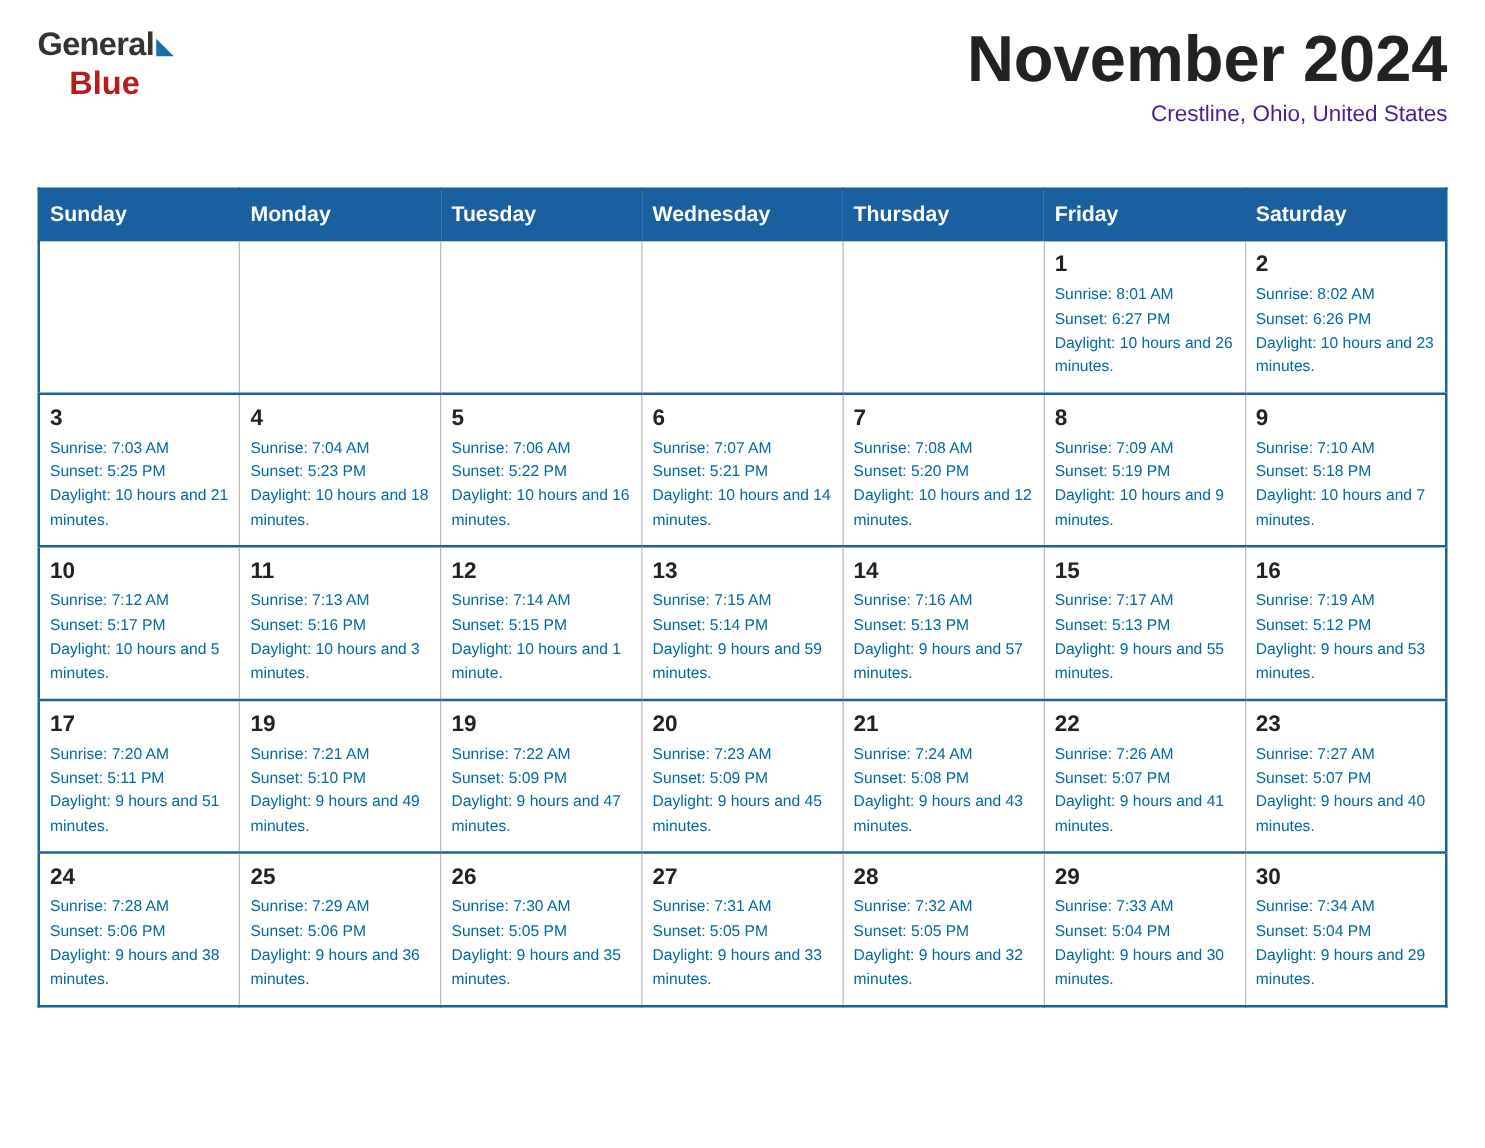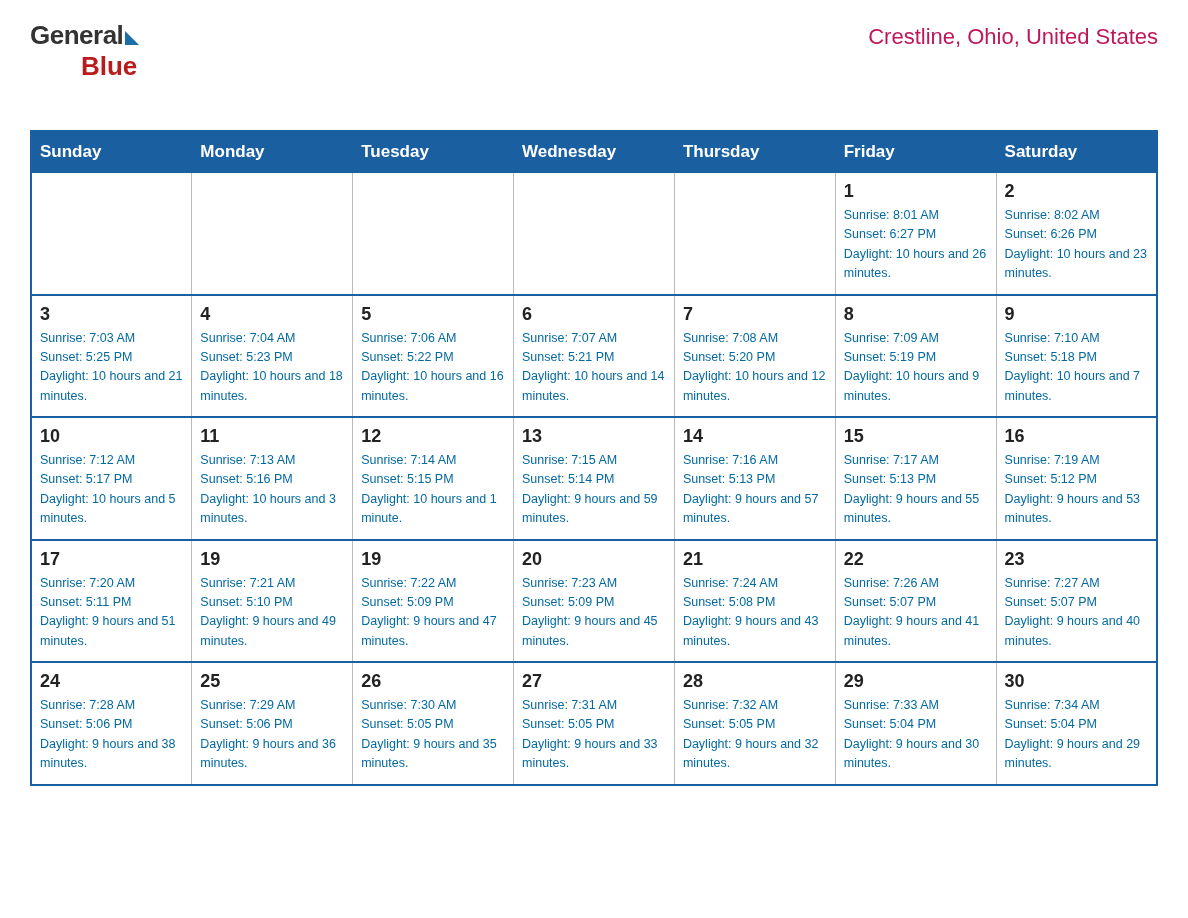--- a/index.html
+++ b/index.html
@@ -12,21 +12,21 @@
     }
     .header {
       display: flex;
       justify-content: space-between;
       align-items: flex-start;
       margin-bottom: 20px;
     }
     .logo {
       display: flex;
       flex-direction: column;
-      align-items: flex-end;
+      align-items: center;
     }
     .logo-top {
       display: flex;
       align-items: center;
     }
     .logo-general {
       font-size: 26px;
       font-weight: bold;
       color: #333;
       letter-spacing: -0.5px;
@@ -43,22 +43,22 @@
     .title-block {
       text-align: right;
     }
     .month-title {
       font-size: 52px;
       font-weight: bold;
       color: #222;
       line-height: 1.1;
     }
     .location {
-      font-size: 22px;
-      color: #be185d;
+      font-size: 18px;
+      color: #4c1d95;
       margin-top: 4px;
     }
     .calendar {
       width: 100%;
       border-collapse: collapse;
       border: 2px solid #1a5fa0;
       margin-top: 48px;
     }
     .calendar th {
       background-color: #1a5fa0;
@@ -102,20 +102,21 @@
   <div class="logo">
     <div class="logo-top">
       <span class="logo-general">General</span>
       <div class="logo-arrow"></div>
     </div>
     <div style="display:flex; align-items:center;">
       <span style="font-size:26px; font-weight:bold; color:#b91c1c; margin-right:2px;">Blue</span>
     </div>
   </div>
   <div class="title-block">
+    <div class="month-title">November 2024</div>
     <div class="location">Crestline, Ohio, United States</div>
   </div>
 </div>
 
 <table class="calendar">
   <thead>
     <tr>
     <th>Sunday</th>
         <th>Monday</th>
         <th>Tuesday</th>

